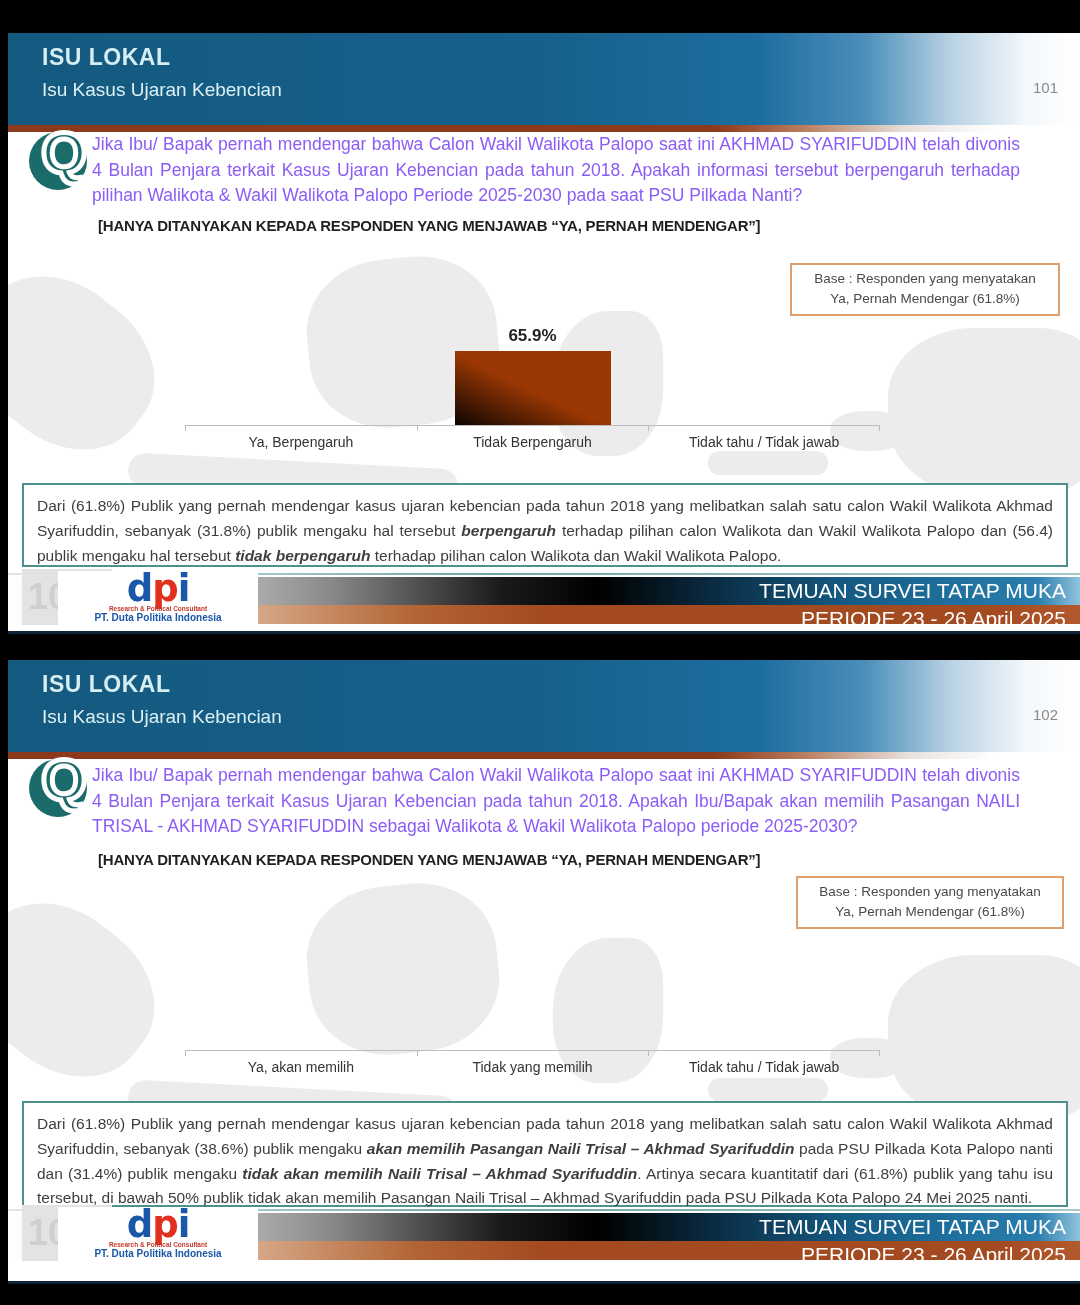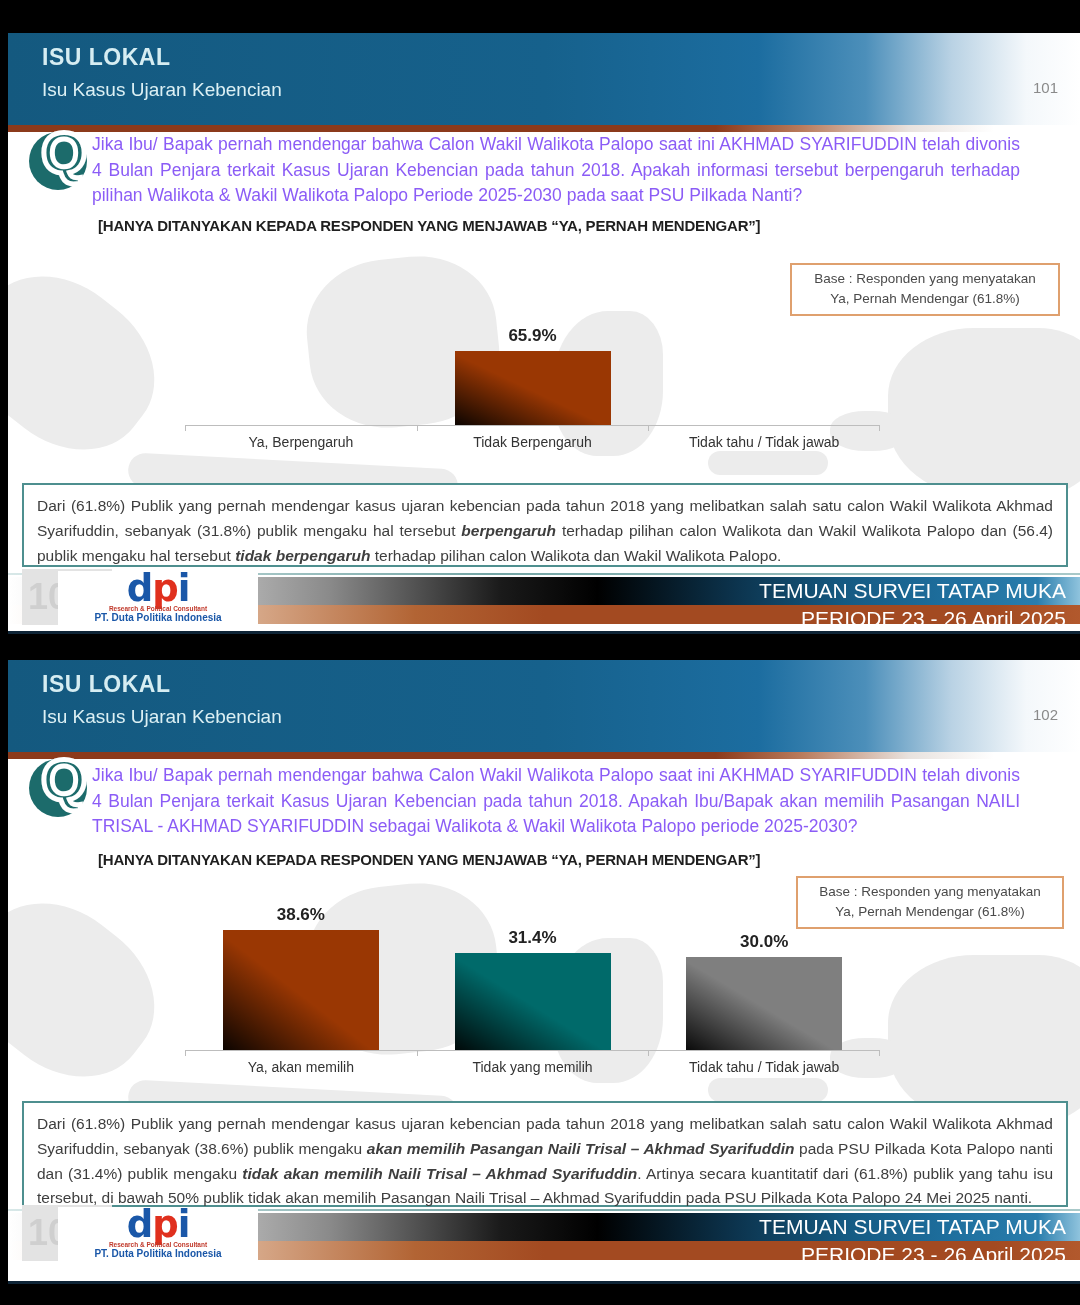--- a/index.html
+++ b/index.html
@@ -188,36 +188,20 @@
   </svg>
 
   <div class="question">Jika Ibu/ Bapak pernah mendengar bahwa Calon Wakil Walikota Palopo saat ini AKHMAD SYARIFUDDIN telah divonis 4 Bulan Penjara terkait Kasus Ujaran Kebencian pada tahun 2018. Apakah Ibu/Bapak akan memilih Pasangan NAILI TRISAL - AKHMAD SYARIFUDDIN sebagai Walikota  &amp; Wakil Walikota Palopo periode 2025-2030?</div>
   <div class="note">[HANYA DITANYAKAN KEPADA RESPONDEN YANG MENJAWAB “YA, PERNAH MENDENGAR”]</div>
 
   <div class="basebox">
     <div>Base : Responden yang menyatakan</div>
     <div>Ya, Pernah Mendengar (61.8%)</div>
   </div>
 
-  <div class="chart-block">
-    <div class="bars">
-        <div class="zone">
-          <div class="vlabel">38.6%</div>
-          <div class="bar" style="height: 120px; background: linear-gradient(to right top, rgba(0, 0, 0, 0.92), rgba(0, 0, 0, 0) 48%), rgb(154, 55, 3);"></div>
-        </div>
-        <div class="zone">
-          <div class="vlabel">31.4%</div>
-          <div class="bar" style="height: 97px; background: linear-gradient(to right top, rgba(0, 0, 0, 0.92), rgba(0, 0, 0, 0) 48%), rgb(0, 106, 106);"></div>
-        </div>
-        <div class="zone">
-          <div class="vlabel">30.0%</div>
-          <div class="bar" style="height: 93px; background: linear-gradient(to right top, rgba(0, 0, 0, 0.92), rgba(0, 0, 0, 0) 48%), rgb(127, 127, 127);"></div>
-        </div>
-      </div>
-  </div>
   <div class="axis">
     <div class="tick t0"></div>
     <div class="tick t1"></div>
     <div class="tick t2"></div>
     <div class="tick t3"></div>
   </div>
   <div class="cats">
       <div class="cat">Ya, akan memilih</div>
       <div class="cat">Tidak yang memilih</div>
       <div class="cat">Tidak tahu / Tidak jawab</div>

